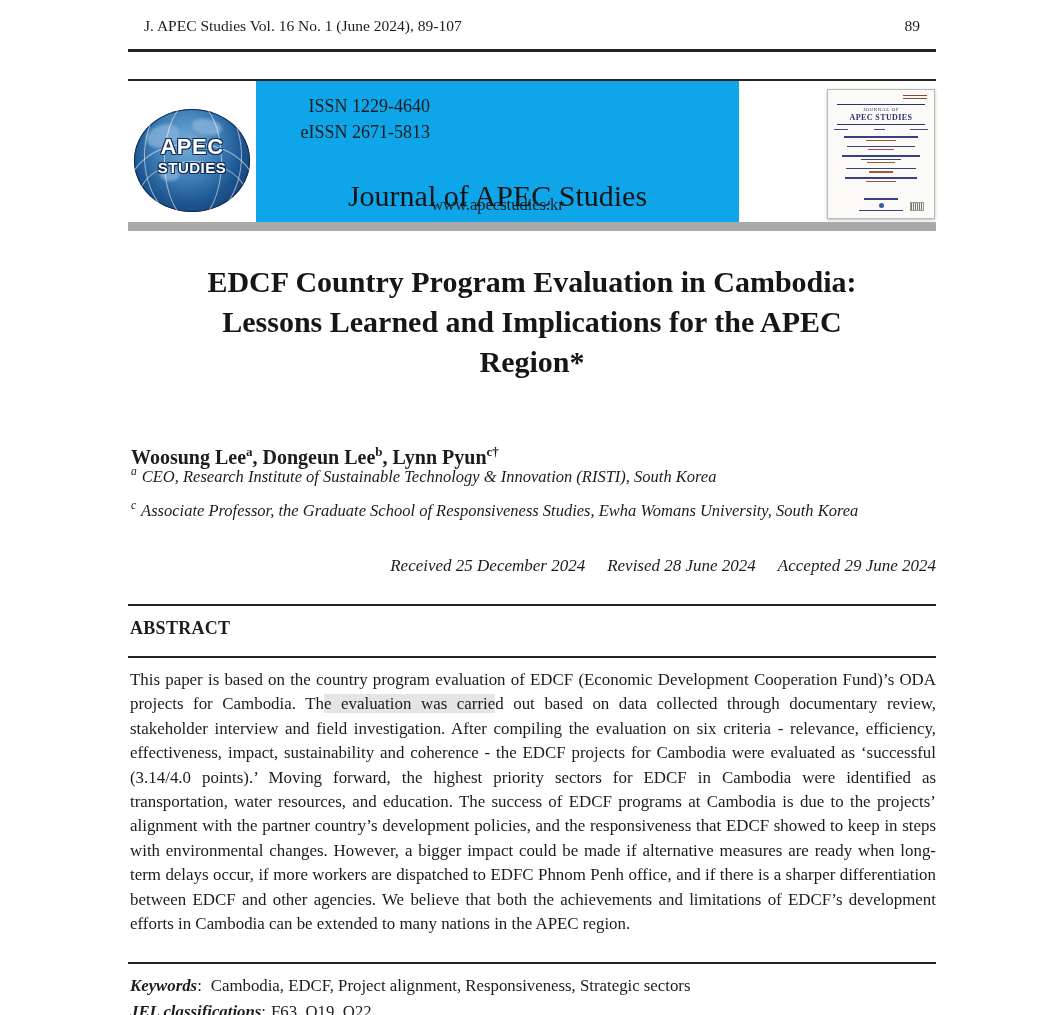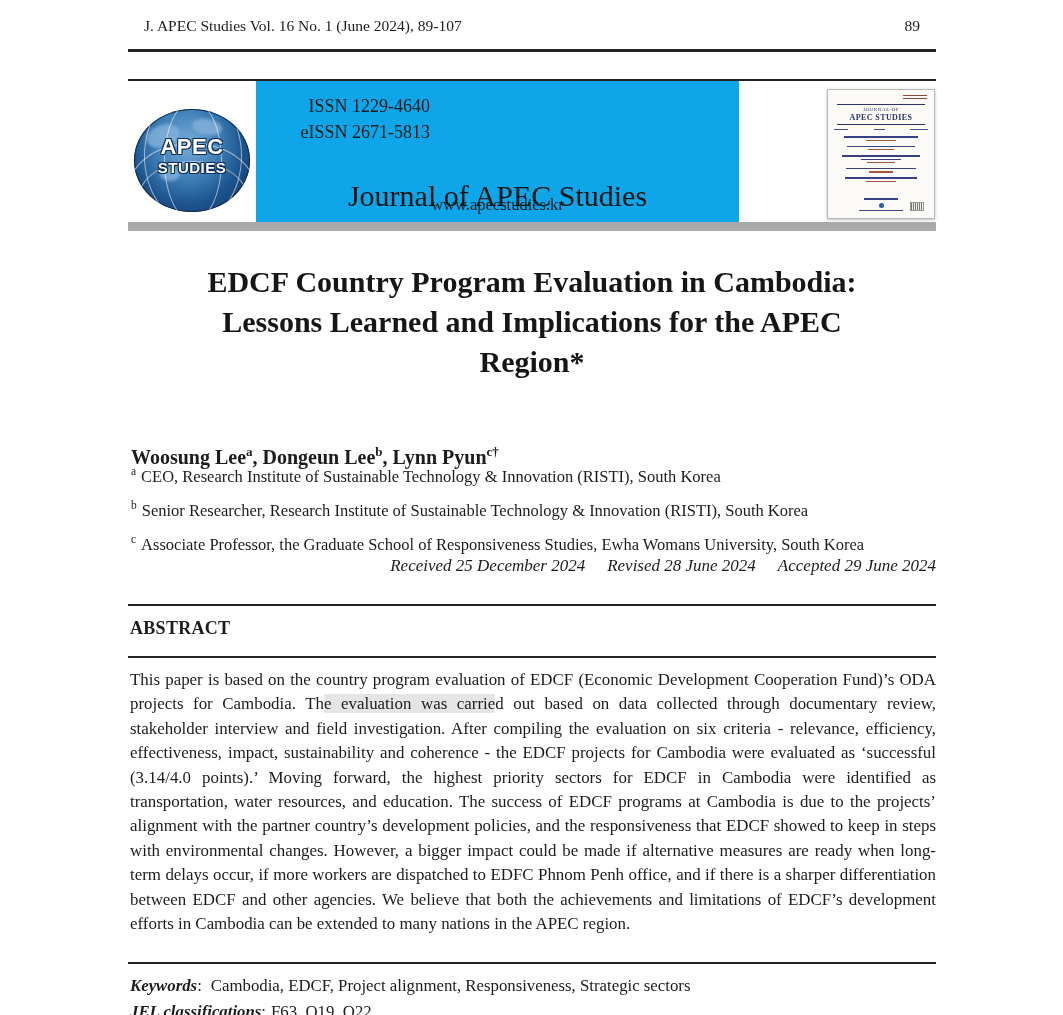--- a/index.html
+++ b/index.html
@@ -63,21 +63,21 @@
   .cover-pub .bar{margin-bottom:2.5px;}
   .cover-dot{width:5px;height:5px;border-radius:50%;background:#2f5fa8;margin:1px auto 2px auto;}
   .cover-code{position:absolute;right:10px;bottom:7px;width:12px;height:7px;border:1px solid #9a9a94;
               background:repeating-linear-gradient(90deg,#777 0,#777 1px,#eee 1px,#eee 2px);}
   
   .paper-title{position:absolute;left:128px;top:262px;width:808px;text-align:center;
                font-size:30px;line-height:40px;font-weight:bold;color:#161616;}
   .authors{position:absolute;left:131px;top:400px;width:805px;font-size:20px;font-weight:bold;margin-top:44px;}
   .authors sup{font-size:13px;}
   .affiliations{position:absolute;left:131px;top:457px;width:805px;
-                font-size:16.5px;line-height:28.5px;}
+                font-style:italic;font-size:16.5px;line-height:28.5px;}
   .affiliations sup{font-size:11.5px;margin-right:5px;}
   .dates{position:absolute;left:128px;top:556px;width:808px;text-align:right;
          font-style:italic;font-size:17px;}
   .dates span{margin-left:22px;}
   
   .abstract-heading{position:absolute;left:130px;top:618px;font-size:18px;font-weight:bold;letter-spacing:.3px;}
   .abstract-body{position:absolute;left:130px;top:668px;width:806px;font-size:16.9px;
                  line-height:24.4px;text-align:justify;}
   .selection{background:#e5e5e5;}
   
@@ -175,21 +175,20 @@
     <div>Lessons Learned and Implications for the APEC</div>
     <div>Region*</div>
   </h1>
 
   <div class="authors">
     <span>Woosung Lee</span><sup>a</sup><span>, </span><span>Dongeun Lee</span><sup>b</sup><span>, </span><span>Lynn Pyun</span><sup>c†</sup>
   </div>
 
   <div class="affiliations">
     <div><sup>a</sup><span>CEO, Research Institute of Sustainable Technology &amp; Innovation (RISTI), South Korea</span></div>
-    <div><sup>b</sup><span>Senior Researcher, Research Institute of Sustainable Technology &amp; Innovation (RISTI), South Korea</span></div>
     <div><sup>c</sup><span>Associate Professor, the Graduate School of Responsiveness Studies, Ewha Womans University, South Korea</span></div>
   </div>
 
   <div class="dates">
     <span>Received 25 December 2024</span><span>Revised 28 June 2024</span><span>Accepted 29 June 2024</span>
   </div>
 
   <div class="rule rule-abs1"></div>
   <div class="abstract-heading">ABSTRACT</div>
   <div class="rule rule-abs2"></div>

